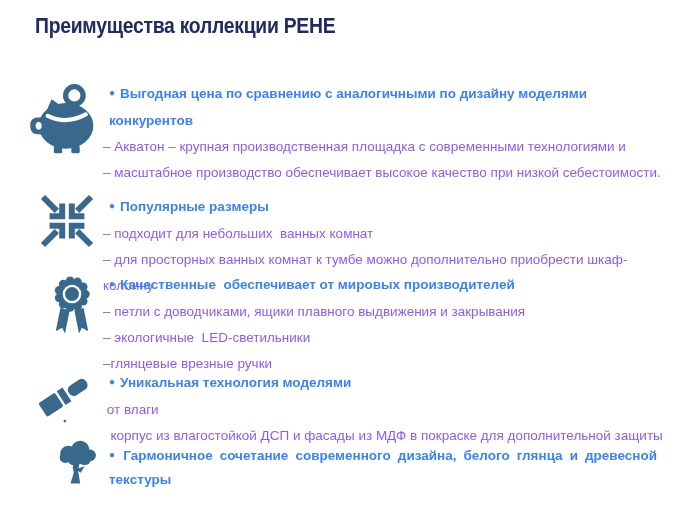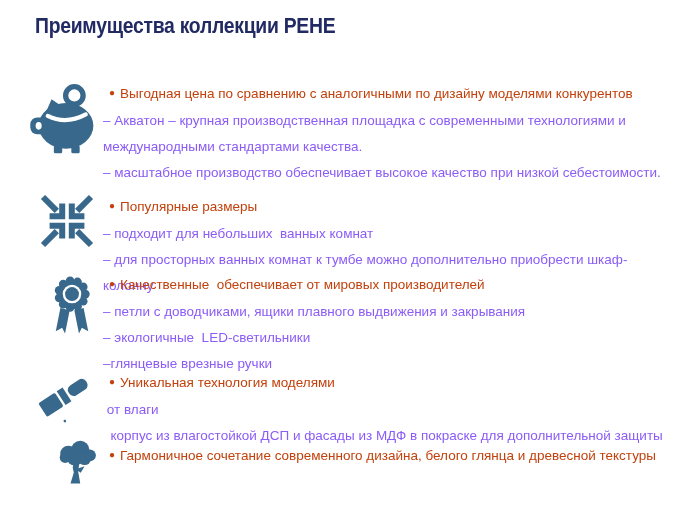--- a/index.html
+++ b/index.html
@@ -9,21 +9,21 @@
   }
   .title{
     position:absolute;left:35px;top:13px;
     font-size:22px;font-weight:700;color:#222a63;
     transform:scaleX(.88);transform-origin:left center;letter-spacing:-.3px;
     white-space:nowrap;
   }
   .icon{position:absolute;color:#38688C;}
   .icon svg{display:block;width:100%;height:100%;}
   .text-col{position:absolute;left:103px;width:560px;font-size:13.5px;line-height:26px;}
-  .heading{font-weight:400;color:#c2410c;padding-left:6px;white-space:pre-wrap;}
+  .heading{font-weight:700;color:#3b82f6;padding-left:6px;white-space:pre-wrap;}
   .heading .bullet{font-size:10px;position:relative;top:-2px;margin-right:5px;}
   .line{color:#8b5cf6;white-space:pre-wrap;}
   .justify{text-align:justify;line-height:23px;width:548px;}
   
   #s1-text{top:81px;}  #s1-icon{left:28px;top:80px;width:76px;height:78px;}
   #s2-text{top:194px;} #s2-icon{left:37px;top:191px;width:60px;height:60px;}
   #s3-text{top:272px;} #s3-icon{left:43px;top:274px;width:58px;height:68px;}
   #s4-text{top:370px;} #s4-icon{left:33px;top:366px;width:66px;height:58px;}
   #s5-text{top:444px;} #s5-icon{left:49px;top:437px;width:56px;height:54px;}
 </style>
@@ -42,21 +42,20 @@
       <path d="M26 46 Q50 58 76 44" stroke="#fff" stroke-width="5.5" fill="none" stroke-linecap="round"></path>
       <rect x="3" y="48" width="25" height="22" rx="9" fill="currentColor"></rect>
       <ellipse cx="14" cy="59" rx="4" ry="5" fill="#fff"></ellipse>
       <rect x="34" y="85" width="11" height="10" rx="2" fill="currentColor"></rect>
       <rect x="57" y="85" width="11" height="10" rx="2" fill="currentColor"></rect>
     </svg>
   </div>
   <div class="text-col" id="s1-text">
     <div class="heading"><span class="bullet">●</span><span>Выгодная цена по сравнению с аналогичными по дизайну моделями конкурентов</span></div>
     <div class="line">– Акватон – крупная производственная площадка с современными технологиями и</div>
-    <div class="line">международными стандартами качества.</div>
     <div class="line">– масштабное производство обеспечивает высокое качество при низкой себестоимости.</div>
   </div>
 
   <div class="icon" id="s2-icon">
     <svg viewBox="0 0 100 100" xmlns="http://www.w3.org/2000/svg">
       <g fill="none" stroke="currentColor" stroke-width="10">
         <path d="M10 10 L33 33"></path>
           <path d="M42 21 L42 42 L21 42"></path>
         <path d="M90 10 L67 33"></path>
           <path d="M58 21 L58 42 L79 42"></path>

